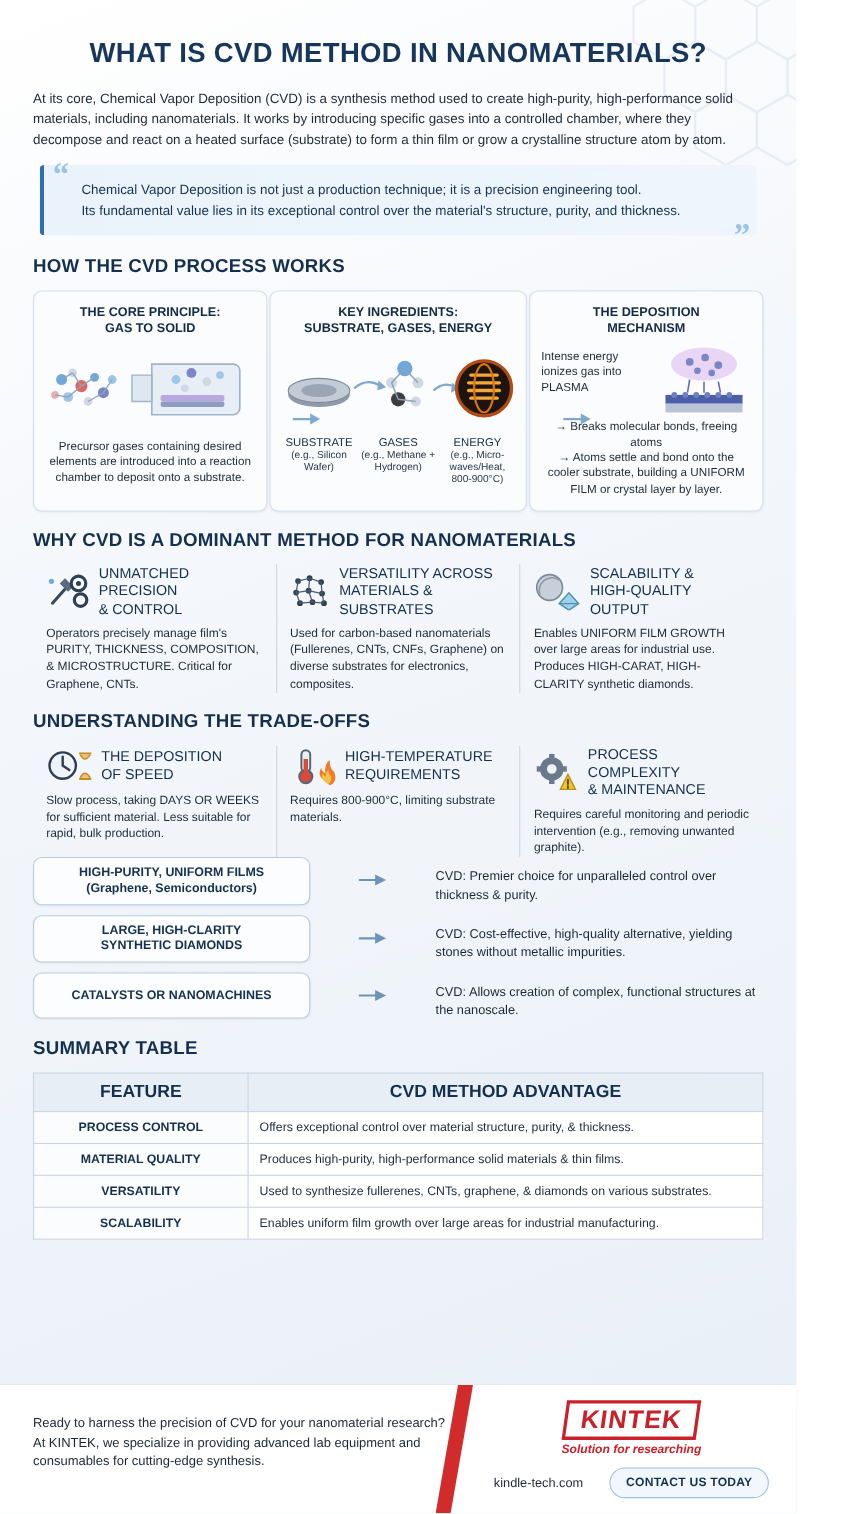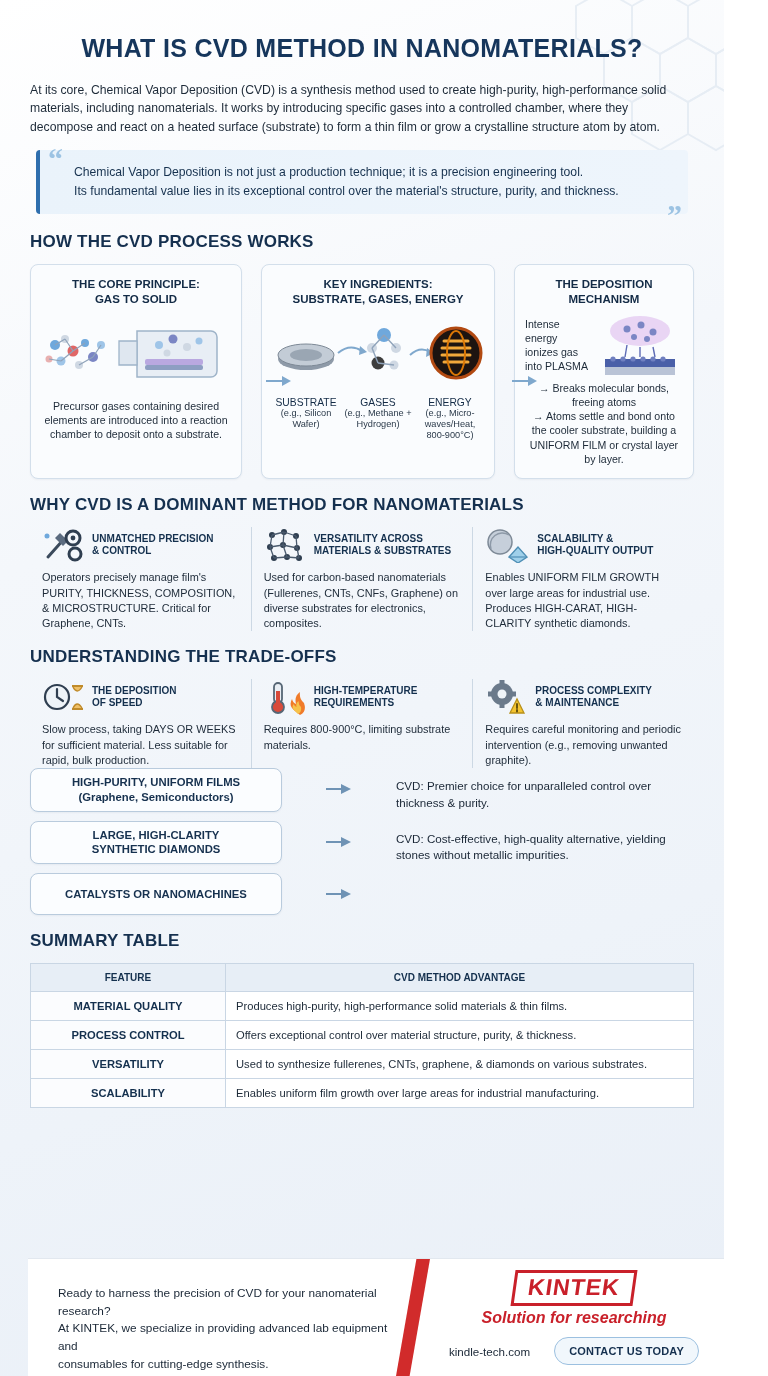--- a/index.html
+++ b/index.html
@@ -41,21 +41,21 @@
   .quote .qmark { position:absolute; font-size:30px; color:#9cc3e3; font-weight:700; font-family:"Liberation Serif", serif; line-height:1; }
   .quote .qmark.open { left: 8px; top: -6px; }
   .quote .qmark.close { right: 6px; bottom: -16px; }
 
   h2.section {
     font-size: 17px; font-weight: 700; text-align:left; color:#15304f;
     margin: 16px 0 12px 0; letter-spacing: 0.2px;
   }
 
   
-  .process-row { display:flex; gap:19px; align-items:stretch; position:relative; }
+  .process-row { display:flex; gap:2px; align-items:stretch; position:relative; }
   .pcard {
     flex:1; background:#fafcfe; border:1px solid #d3dfeb; border-radius:8px;
     padding:10px 10px 12px 10px; display:flex; flex-direction:column;
     box-shadow: 0 1px 2px rgba(20,40,70,0.05);
   }
   .pcard h3 { font-size:11.5px; font-weight:700; text-align:center; margin:2px 0 8px 0; color:#132b46; line-height:1.3; }
   .pcard p { font-size:10.6px; line-height:1.35; text-align:center; margin:0; color:#1d2a38; }
   .pcard .art { height:78px; display:flex; align-items:center; justify-content:center; margin-bottom:6px; }
   .pcard .art.small { height: 74px; }
   .arrow-between {
@@ -67,63 +67,63 @@
   .sub-labels .sl span { display:block; font-size:9.2px; line-height:1.2; color:#2a3949; }
   .mech-line { font-size:10.4px; line-height:1.35; color:#1d2a38; margin:0 0 4px 0; text-align:center; }
 
   
   .feat-row { display:flex; gap:0; margin-top:4px; }
   .feat {
     flex:1; padding: 0 12px;
   }
   .feat + .feat { border-left:1px solid #ccd8e4; }
   .feat .fhead { display:flex; align-items:center; gap:8px; margin-bottom:7px; min-height:36px; }
-  .feat .fhead .ftxt { font-size:10px; font-weight:700; color:#14304e; line-height:1.25; }
+  .feat .fhead .ftxt { font-size:13px; font-weight:400; color:#14304e; line-height:1.25; }
   .feat p { font-size:10.9px; line-height:1.4; margin:0; color:#1d2a38; }
 
   
   .choice { display:flex; align-items:flex-start; margin-bottom:9px;gap:36px; }
   .chip {
     width: 252px; min-height:42px; border:1px solid #b9cbdd; border-radius:8px;
     background:#fbfdff; display:flex; align-items:center; justify-content:center;
     text-align:center; font-size:11.3px; font-weight:700; color:#16314f; line-height:1.3;
     padding:6px 8px; box-shadow:0 1px 2px rgba(20,40,70,0.05);
   }
   .charrow { width:42px; display:flex; align-items:center; justify-content:center; padding-top:14px; }
   .chtext { flex:1; font-size:11.6px; line-height:1.42; color:#1a2736; padding-top:10px; }
 
   
   table.summary { width:100%; border-collapse:collapse; margin-top:4px; }
   table.summary th, table.summary td { border:1px solid #c9d6e4; }
   table.summary thead th {
-    background:#e7eef6; font-size:10px; font-weight:700; color:#14304e; padding:8px 16px;
+    background:#e7eef6; font-size:16px; font-weight:700; color:#14304e; padding:8px 16px;
   }
   table.summary tbody td { padding:8px 10px; font-size:11.2px; color:#1d2a38; background:#ffffff; }
   table.summary tbody td.feature { text-align:center; font-weight:700; color:#14304e; width:195px; background:#fbfcfe;}
 
   
   .footer {
     position:absolute; left:0; right:0; bottom:0; height:118px;
-    background:#ffffff; border-top:1px solid #e2e8ef;margin-left:28px;
+    background:#ffffff; border-top:1px solid #e2e8ef;
   }
   .footer .fwrap { display:flex; height:100%; }
   .footer .fleft { flex:1; padding:26px 14px 0 30px; font-size:11.8px; line-height:1.5; color:#1a2736; }
   .footer .fright {
     width: 300px; position:relative; display:flex; flex-direction:column;
     align-items:center; justify-content:center; gap:10px;
   }
   .redwedge { position:absolute; left:-28px; top:0; bottom:0; width:34px; background:#d12b2b;
     clip-path: polygon(60% 0, 100% 0, 40% 100%, 0% 100%); }
   .brand { text-align:center; }
   .brand .kintek {
     display:inline-block; border:3px solid #c9202a; color:#c9202a; font-weight:700;
     font-size:23px; letter-spacing:1px; padding:1px 12px 2px 12px; font-family:"Liberation Sans", sans-serif;
     transform: skewX(-8deg);
   }
-  .brand .tag { color:#c9202a; font-weight:700; font-style:italic; font-size:16px; margin-top:3px; }
+  .brand .tag { color:#c9202a; font-weight:700; font-style:italic; font-size:11px; margin-top:3px; }
   .frow2 { display:flex; align-items:center; gap:24px; }
   .frow2 .url { font-size:11.6px; color:#1a2736; }
   .cta {
     border:1px solid #9cc0e0; background:#f1f7fc; color:#15304f; border-radius:16px;
     font-size:11px; font-weight:700; padding:7px 14px; letter-spacing:0.2px;
   }
 </style>
 </head>
 <body>
 
@@ -473,40 +473,41 @@
       <div class="choice">
         <div class="chip">
           <div><span>CATALYSTS OR NANOMACHINES</span></div>
         </div>
         <div class="charrow">
           <svg width="26" height="14" viewBox="0 0 26 14">
             <path d="M0 7 H17" stroke="#6f93b5" stroke-width="2"></path>
               <path d="M15 2 L25 7 L15 12 Z" fill="#6f93b5"></path>
           </svg>
         </div>
+        <div class="chtext">CVD: Allows creation of complex, functional structures at the nanoscale.</div>
       </div>
     </div>
 
     <h2 class="section">SUMMARY TABLE</h2>
 
     <table class="summary">
       <thead>
         <tr>
           <th>FEATURE</th>
           <th>CVD METHOD ADVANTAGE</th>
         </tr>
       </thead>
       <tbody>
         <tr>
+          <td class="feature">PROCESS CONTROL</td>
+          <td>Offers exceptional control over material structure, purity, &amp; thickness.</td>
+        </tr>
+        <tr>
           <td class="feature">MATERIAL QUALITY</td>
           <td>Produces high-purity, high-performance solid materials &amp; thin films.</td>
-        </tr>
-        <tr>
-          <td class="feature">PROCESS CONTROL</td>
-          <td>Offers exceptional control over material structure, purity, &amp; thickness.</td>
         </tr>
         <tr>
           <td class="feature">VERSATILITY</td>
           <td>Used to synthesize fullerenes, CNTs, graphene, &amp; diamonds on various substrates.</td>
         </tr>
         <tr>
           <td class="feature">SCALABILITY</td>
           <td>Enables uniform film growth over large areas for industrial manufacturing.</td>
         </tr>
       </tbody>

